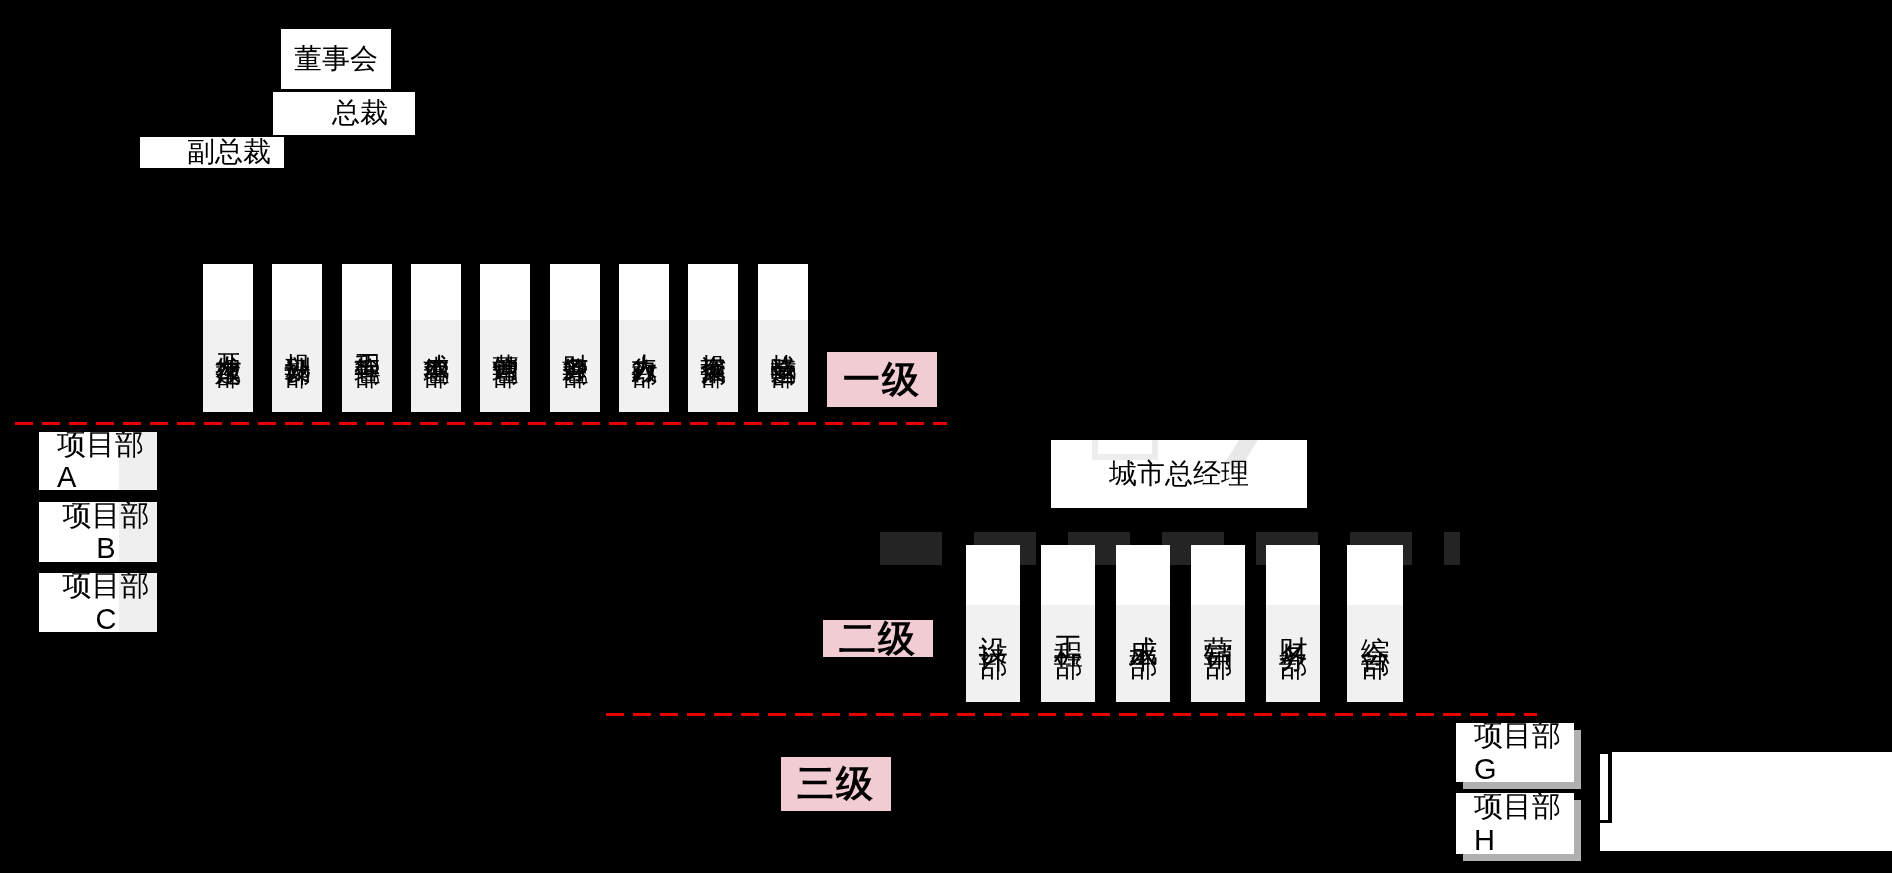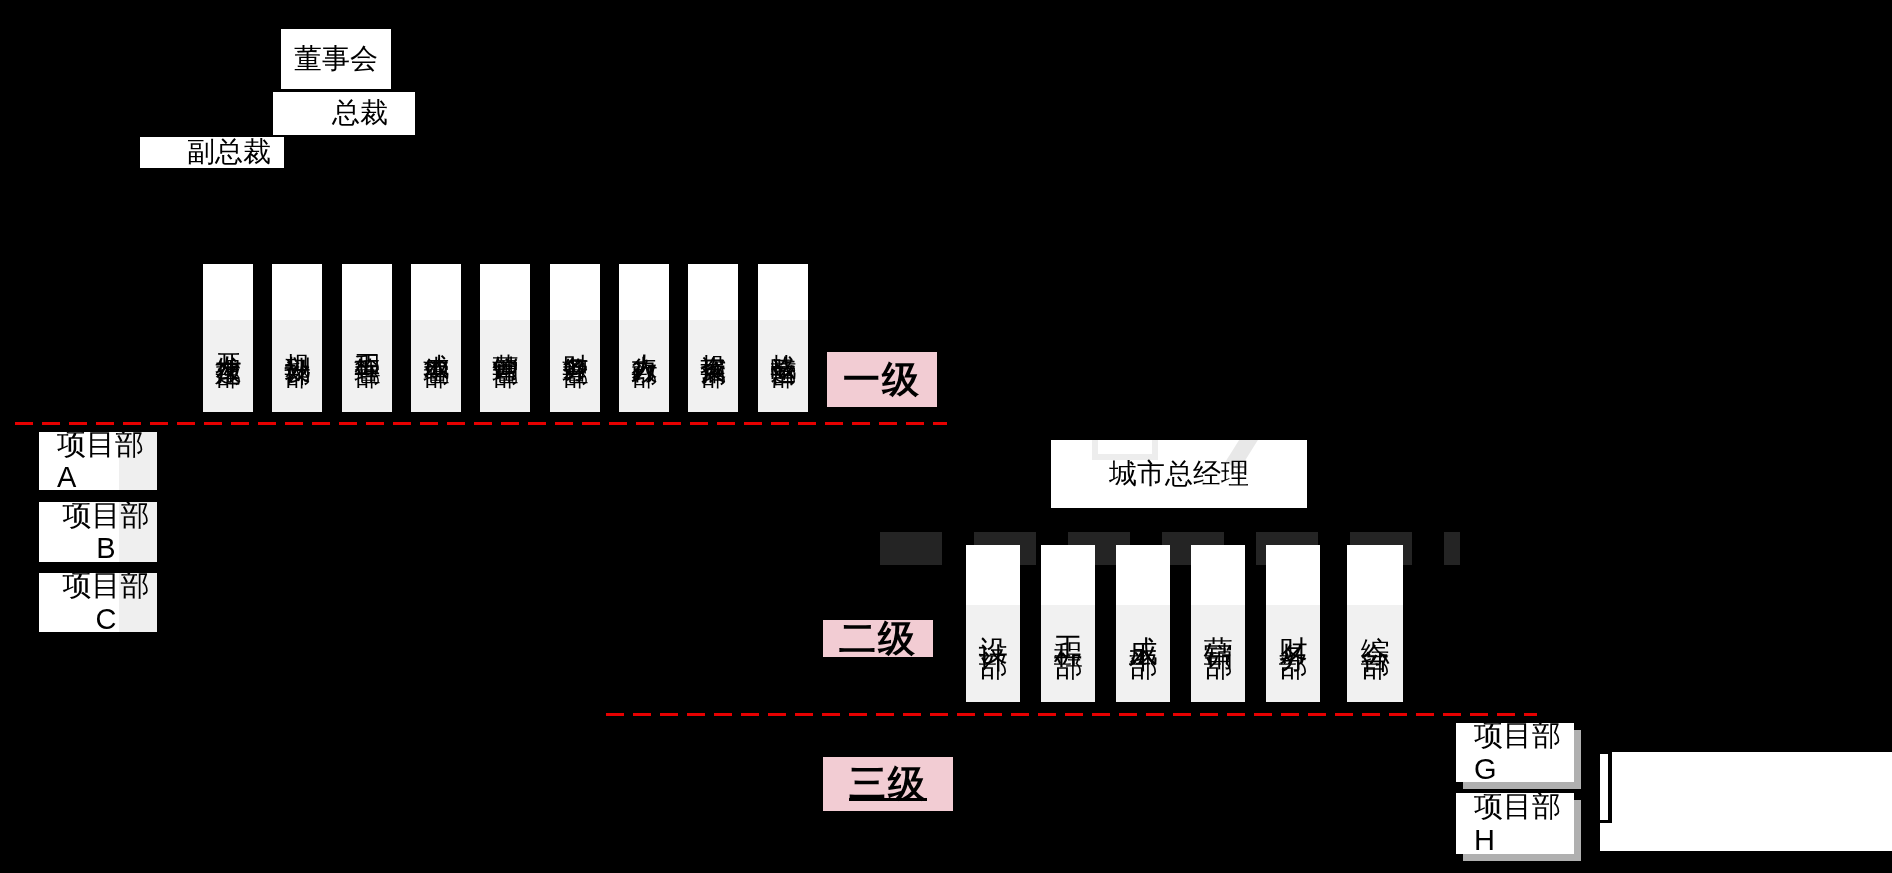--- a/index.html
+++ b/index.html
@@ -91,21 +91,21 @@
   <div class="node vbox l2" style="left:1041px;top:545px;width:54px;height:157px;">工程部</div>
   <div class="node vbox l2" style="left:1116px;top:545px;width:54px;height:157px;">成本部</div>
   <div class="node vbox l2" style="left:1191px;top:545px;width:54px;height:157px;">营销部</div>
   <div class="node vbox l2" style="left:1266px;top:545px;width:54px;height:157px;">财务部</div>
   <div class="node vbox l2" style="left:1347px;top:545px;width:56px;height:157px;">综合部</div>
 
   <div class="badge" style="left:823px;top:620px;width:110px;height:37px;">二级</div>
 
   <div class="dash" style="left:606px;top:713px;width:931px;"></div>
 
-  <div class="badge" style="left:823px;top:757px;width:130px;height:54px;text-decoration:underline;">三级</div>
+  <div class="badge" style="left:781px;top:757px;width:110px;height:54px;">三级</div>
 
   <div class="node" style="left:1600px;top:752px;width:292px;height:99px;"></div>
   <div class="line" style="left:1608px;top:752px;width:4px;height:71px;"></div>
   <div class="line" style="left:1576px;top:751px;width:34px;height:3px;"></div>
   <div class="line" style="left:1576px;top:820px;width:34px;height:3px;"></div>
 
   <div class="node proj shadowed" style="left:1456px;top:723px;width:118px;height:59px;">
     <span>项目部</span>
     <span>G</span>
   </div>

